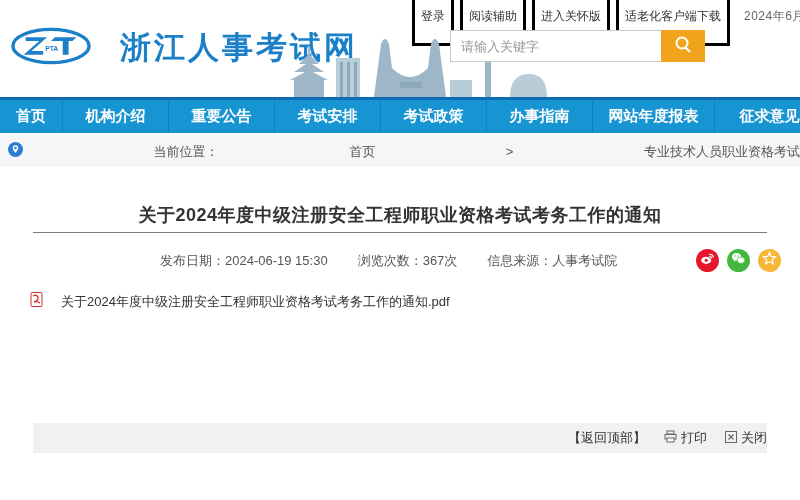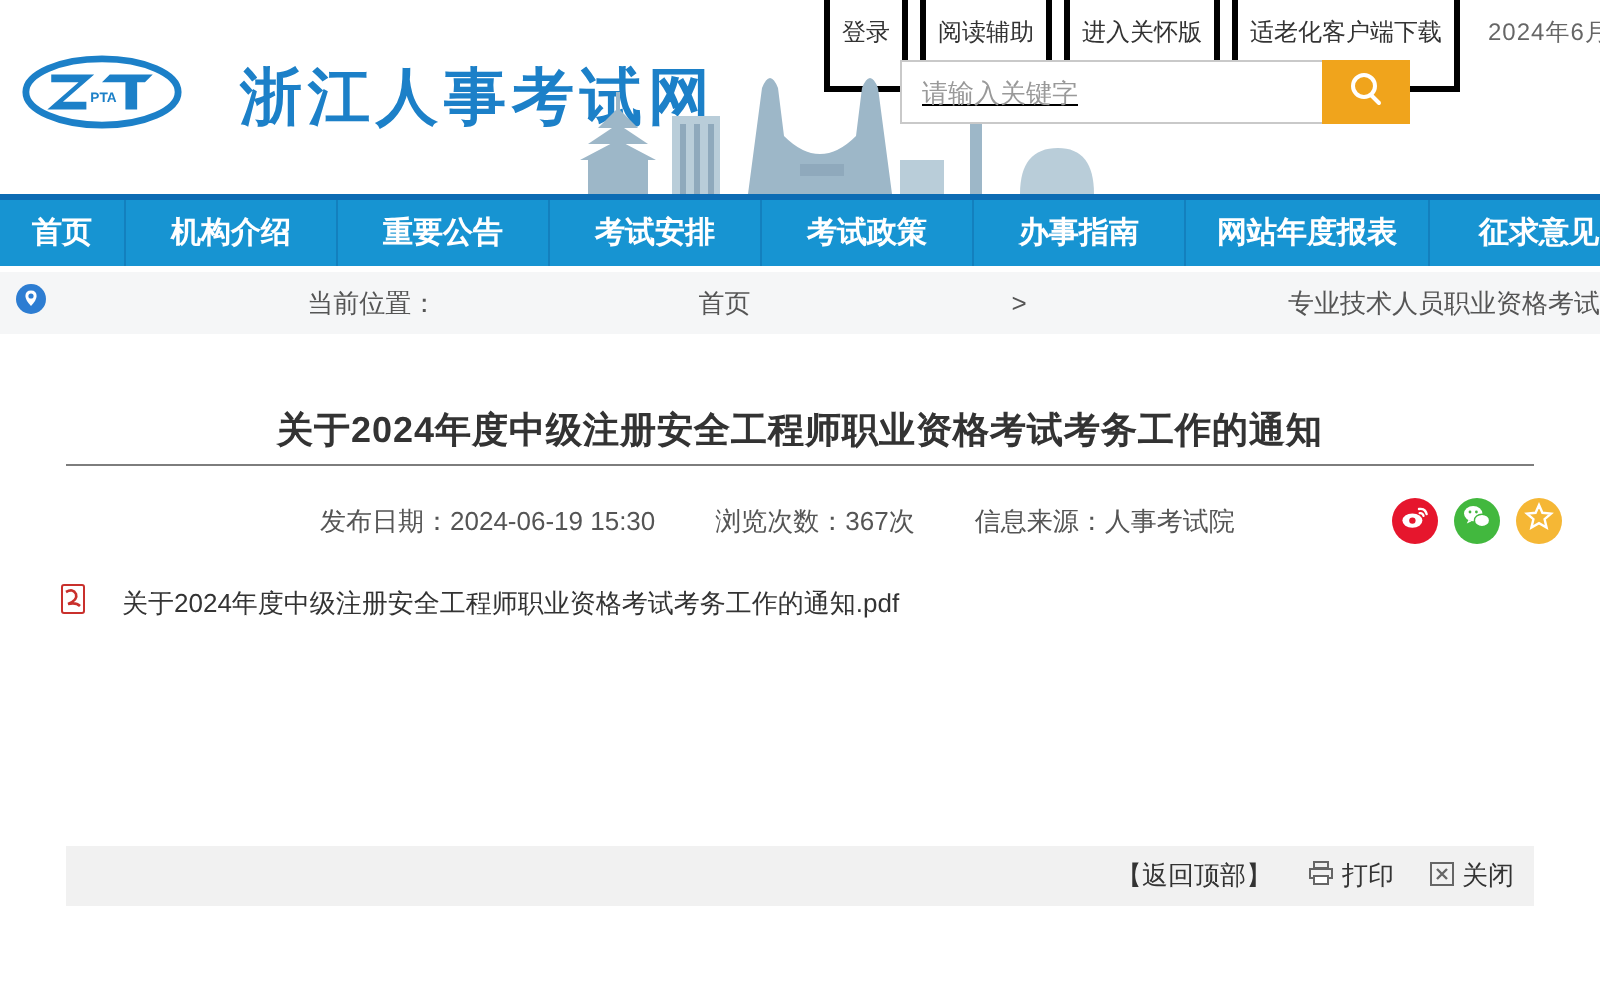--- a/index.html
+++ b/index.html
@@ -8,21 +8,21 @@
 
   
   .top-bar { position:absolute; left:412px; top:5px; height:22px; display:flex; align-items:center; gap:6px; white-space:nowrap; }
   .top-btn { border:3px solid #000000; background:#fff; padding:20px 6px; font-size:12px; color:#333; cursor:pointer; line-height:14px; }
   .top-date { font-size:12px; color:#666; margin-left:8px; letter-spacing:0.5px; }
 
   
   .logo-wrap { position:absolute; left:10px; top:26px; display:flex; align-items:center; gap:28px; }
   .site-name { font-size:31px; font-weight:bold; color:#1c80c8; letter-spacing:3px; }
   .skyline { position:absolute; left:282px; top:30px; width:265px; height:67px; }
-  .search-box { position:absolute; left:450px; top:30px; width:255px; height:32px; display:flex;text-decoration:underline; }
+  .search-box { position:absolute; left:450px; top:30px; width:255px; height:32px; display:flex; }
   .search-input { flex:1; border:1px solid #c9c9c9; border-right:none; padding:0 10px; font-size:13px; color:#333; outline:none; }
   .search-input::placeholder { color:#999; }
   .search-btn { width:44px; height:32px; background:#f0a41c; border:none; cursor:pointer; display:flex; align-items:center; justify-content:center; }
 
   
   .nav { position:absolute; left:0; top:97px; width:800px; height:36px; background:#1794d2; border-top:3px solid #0d6cb4; display:flex; overflow:hidden; }
   .nav-item { display:flex; align-items:center; justify-content:center; color:#fff; font-size:15px; font-weight:bold; cursor:pointer; border-left:1px solid rgba(10,80,140,0.28); flex-shrink:0; }
   .nav-item:first-child { border-left:none; }
 
   
@@ -37,21 +37,21 @@
   .share-row { position:absolute; left:696px; top:249px; display:flex; gap:8px; }
   .share-circle { width:23px; height:23px; border-radius:50%; display:flex; align-items:center; justify-content:center; cursor:pointer; }
   .share-weibo { background:#e6162d; }
   .share-wechat { background:#42b83e; }
   .share-qzone { background:#f5b735; }
 
   .pdf-row { position:absolute; left:30px; top:292px; display:flex; align-items:center; gap:18px; cursor:pointer; }
   .pdf-name { font-size:13px; color:#333; }
 
   
-  .footer-bar { position:absolute; left:33px; top:423px; width:734px; height:30px; background:#f1f1f1; display:flex; align-items:center; justify-content:flex-end; gap:18px; padding-right:10px; font-size:13px; color:#333; }
+  .footer-bar { position:absolute; left:33px; top:423px; width:734px; height:30px; background:#f1f1f1; display:flex; align-items:center; justify-content:flex-end; gap:18px; font-size:13px; color:#333; }
   .footer-item { display:flex; align-items:center; gap:4px; cursor:pointer; }
 </style>
 </head>
 <body>
 
 <div class="page">
 
   <div class="top-bar">
     <button class="top-btn">登录</button>
     <button class="top-btn">阅读辅助</button>

